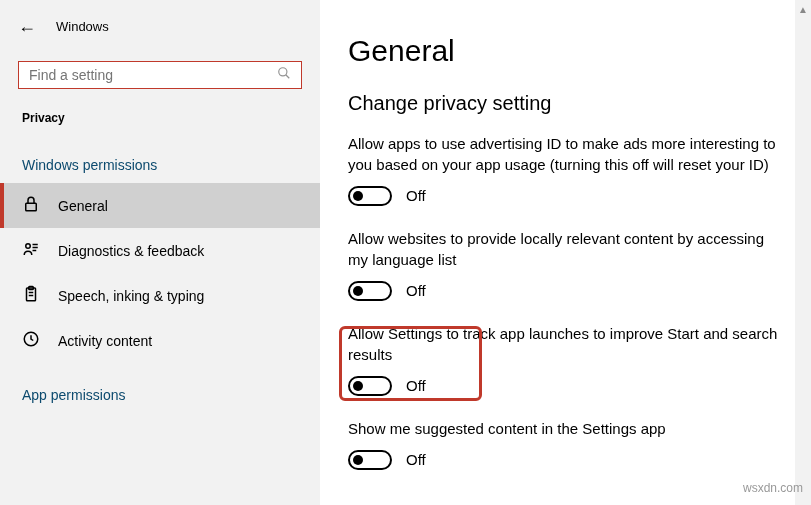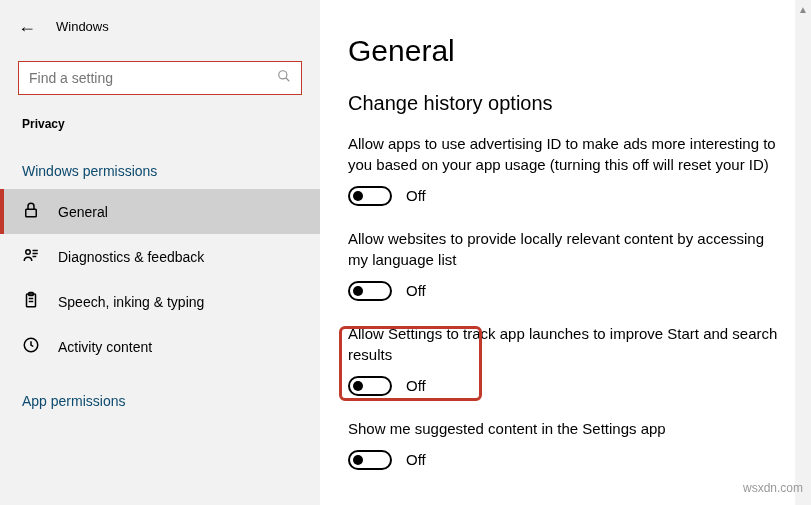--- a/index.html
+++ b/index.html
@@ -3,21 +3,21 @@
   <meta charset="utf-8">
   <style>
     * { margin: 0; padding: 0; box-sizing: border-box; font-family: "Segoe UI", sans-serif; }
     body { width: 811px; height: 505px; background: #fff; overflow: hidden; position: relative; }
     .sidebar { width: 320px; height: 100%; background: #f2f2f2; float: left; padding-top: 12px; }
     .back-row { display: flex; align-items: center; padding: 4px 18px 14px 18px; gap: 20px; }
     .back-arrow { font-size: 18px; cursor: pointer; }
     .settings-label { font-size: 13px; }
     .home-row { display: flex; align-items: center; padding: 10px 22px; gap: 18px; cursor: pointer; }
     .home-icon svg { width: 18px; height: 18px; }
-    .search-box { margin: 10px 18px 14px 18px; border: 1.5px solid #c0392b; background: #fff; display: flex; align-items: center; padding: 6px 10px; height: 34px; }
+    .search-box { margin: 10px 18px 14px 18px; border: 1.5px solid #c0392b; background: #fff; display: flex; align-items: center; padding: 6px 10px; height: 28px; }
     .search-box input { border: none; outline: none; flex: 1; font-size: 14px; background: transparent; }
     .search-icon svg { width: 14px; height: 14px; opacity: .7; }
     .privacy-label { font-weight: 600; font-size: 12px; padding: 8px 22px 22px 22px; display: block; }
     .section-header { color: #0c4a6e; font-size: 14px; padding: 10px 22px; display: block; }
     .nav-item { display: flex; align-items: center; padding: 12px 22px; gap: 18px; cursor: pointer; font-size: 14px; position: relative; }
     .nav-item svg { width: 18px; height: 18px; }
     .nav-item.active { background: #d0d0d0; }
     .nav-item.active::before { content: ""; position: absolute; left: 0; top: 0; bottom: 0; width: 4px; background: #c0392b; }
     .main { margin-left: 320px; padding: 34px 28px 20px 28px; }
     .page-title { font-size: 30px; font-weight: 400; margin-bottom: 24px; }
@@ -98,21 +98,21 @@
         </svg>
     </span>
     <span>Activity content</span>
   </div>
 
   <span class="section-header" style="margin-top:14px;">App permissions</span>
 </div>
 
 <div class="main">
   <h1 class="page-title">General</h1>
-  <h2 class="section-title">Change history options</h2>
+  <h2 class="section-title">Change privacy setting</h2>
 
   <div class="option">
     <div class="option-text">Allow apps to use advertising ID to make ads more interesting to you based on your app usage (turning this off will reset your ID)</div>
     <div class="toggle-row">
       <div class="toggle"></div>
       <span class="toggle-label">Off</span>
     </div>
   </div>
 
   <div class="option">

